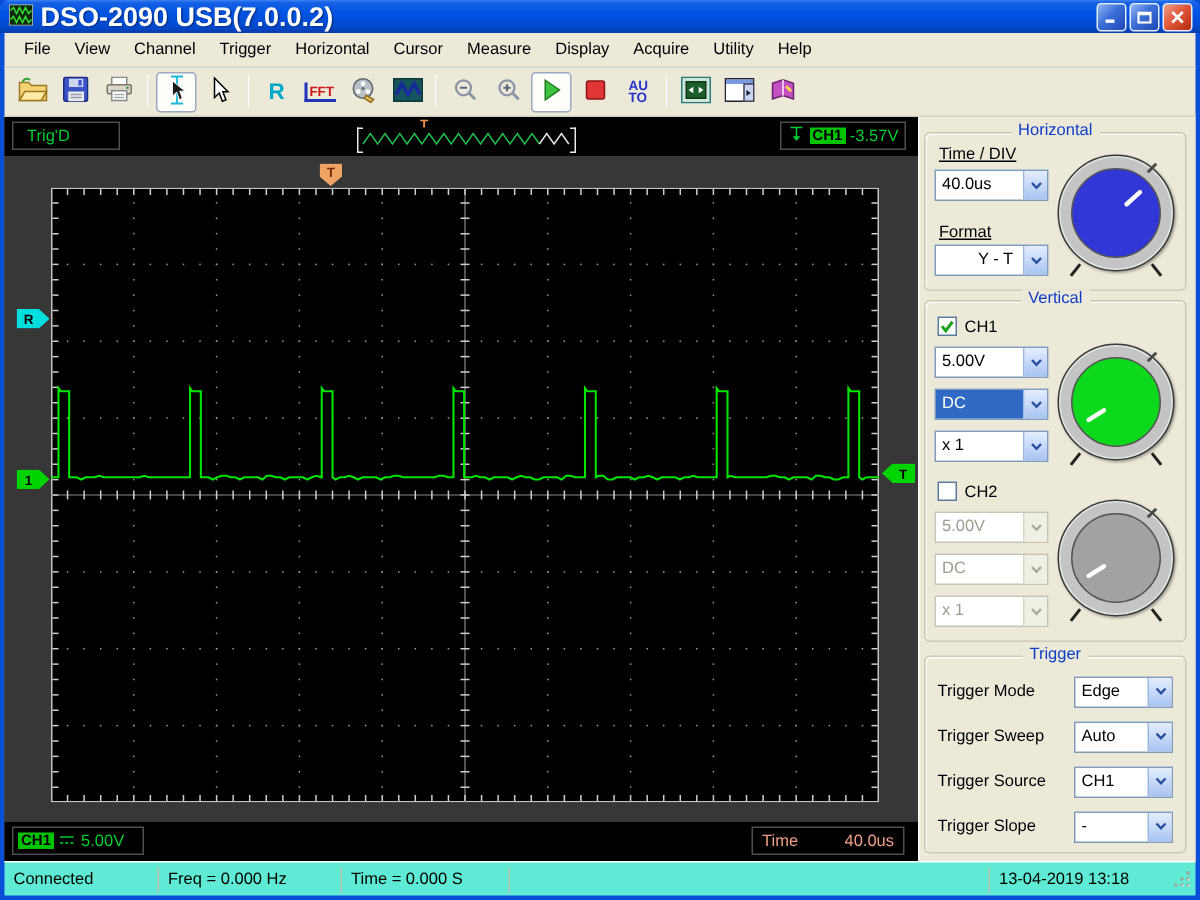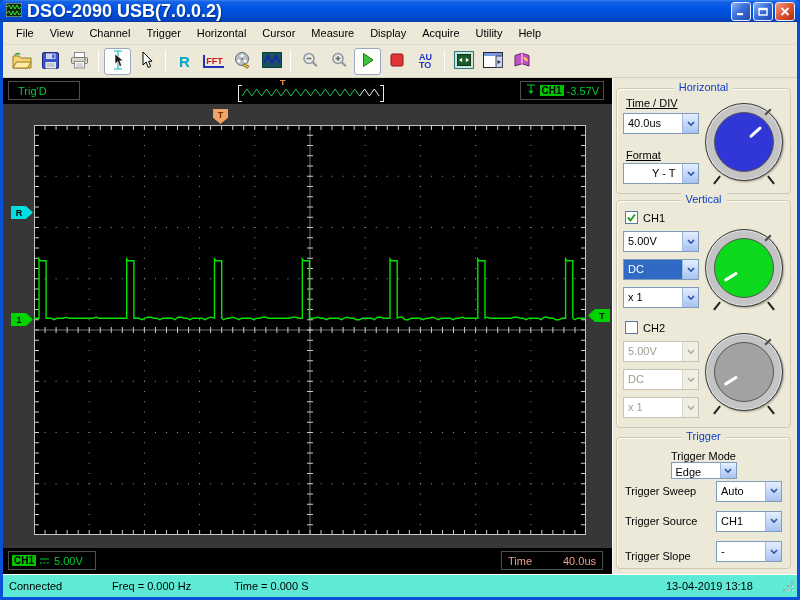--- a/index.html
+++ b/index.html
@@ -1333,21 +1333,21 @@
           <div class="knob-face gray"></div>
           <div class="knob-pointer" style="transform:rotate(148deg) translateX(8px);"></div>
           <div class="knob-leg left"></div>
           <div class="knob-leg right"></div>
         </div>
       </div>
 
       <div class="gbox" style="top:359px; height:132px;">
         <span class="gbox-title">Trigger</span>
         <div>
-            <div class="trig-row" style="top: 12px; flex-direction: column;">
+            <div class="trig-row" style="top: 12px;">
               <span>Trigger Mode</span>
               <div class="combo sm">
                 <span class="combo-text">Edge</span>
                 <span class="combo-btn">
                   <svg width="8" height="6">
                     <path d="M1 1l3 3.2L7 1" fill="none" stroke="#274f9e" stroke-width="1.6"></path>
                   </svg>
                 </span>
               </div>
             </div>
@@ -1366,21 +1366,21 @@
               <span>Trigger Source</span>
               <div class="combo sm">
                 <span class="combo-text">CH1</span>
                 <span class="combo-btn">
                   <svg width="8" height="6">
                     <path d="M1 1l3 3.2L7 1" fill="none" stroke="#274f9e" stroke-width="1.6"></path>
                   </svg>
                 </span>
               </div>
             </div>
-            <div class="trig-row" style="top: 102px; align-items: flex-end;">
+            <div class="trig-row" style="top: 102px;">
               <span>Trigger Slope</span>
               <div class="combo sm">
                 <span class="combo-text">-</span>
                 <span class="combo-btn">
                   <svg width="8" height="6">
                     <path d="M1 1l3 3.2L7 1" fill="none" stroke="#274f9e" stroke-width="1.6"></path>
                   </svg>
                 </span>
               </div>
             </div>

